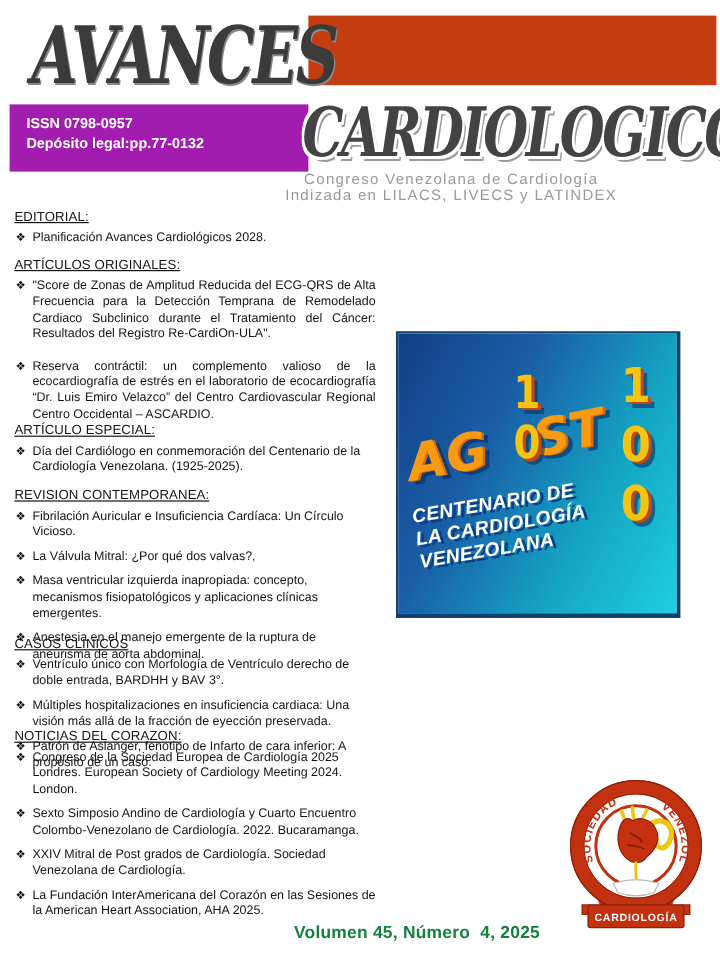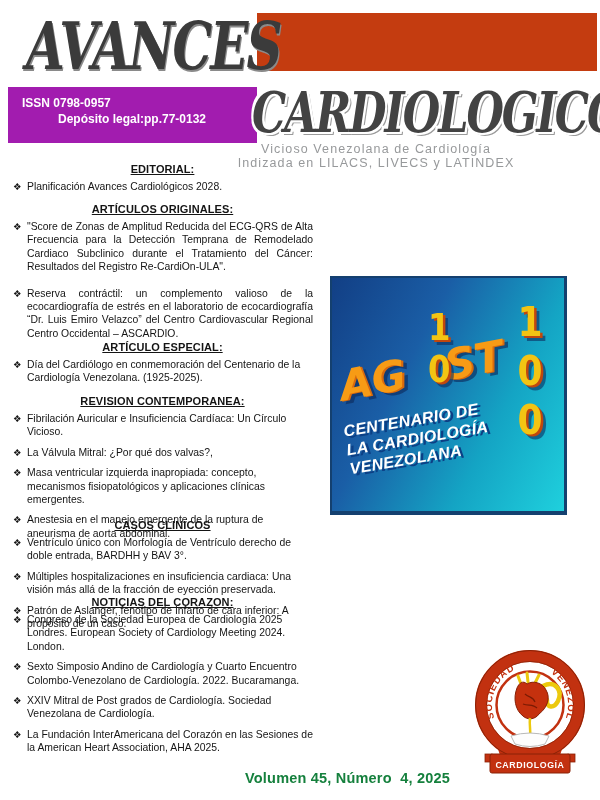--- a/index.html
+++ b/index.html
@@ -11,40 +11,40 @@
   .title-avances{
     position:absolute;left:26px;top:14px;
     font-family:"DejaVu Serif",serif;font-style:italic;font-weight:bold;
     font-size:50px;line-height:1;letter-spacing:-2px;color:#3b3b3b;
     transform:scaleY(1.32);transform-origin:top left;
     text-shadow:1px 1px 0 #8a8a8a;
     white-space:nowrap;z-index:3;
   }
   .red-left{position:absolute;left:8px;top:87px;width:249px;height:56px;background:#a21caf;z-index:1;}
   .issn-line{position:absolute;left:14px;top:9px;color:#ffffff;font-weight:bold;font-size:12px;line-height:15px;white-space:nowrap;}
-  .deposito-line{position:absolute;left:14px;top:25px;color:#ffffff;font-weight:bold;font-size:12px;line-height:15px;white-space:nowrap;margin-left:36px;}
+  .deposito-line{position:absolute;left:14px;top:25px;color:#ffffff;font-weight:bold;font-size:12px;line-height:15px;white-space:nowrap;}
   .title-cardio{
     position:absolute;left:252px;top:84px;
     font-family:"DejaVu Serif",serif;font-style:italic;font-weight:bold;
     font-size:43px;line-height:1;letter-spacing:-2px;color:#434343;
     transform:scaleY(1.32);transform-origin:top left;
     text-shadow:-2px -2px 0 #fff,2px -2px 0 #fff,-2px 2px 0 #fff,2px 2px 0 #fff,3px 3px 0 #9a9a9a;
     white-space:nowrap;z-index:2;
   }
   .subtitle{
     position:absolute;left:222px;top:143px;width:308px;text-align:center;
     color:#97999b;font-size:12.5px;line-height:13.5px;letter-spacing:1.1px;
   }
 
   
   .toc{position:absolute;left:12px;top:0;width:301px;color:#141414;}
   .toc-section{position:absolute;left:0;width:100%;}
   .sec-0{top:163px;} .sec-1{top:203px;} .sec-2{top:341px;}
   .sec-3{top:395px;} .sec-4{top:519px;} .sec-5{top:596px;}
-  .toc-heading{font-size:11px;font-weight:bold;text-decoration:underline;margin:0 0 5px 0;letter-spacing:0.1px;text-align:center;}
+  .toc-heading{font-size:11px;font-weight:normal;text-decoration:underline;margin:12px 0 5px 0;letter-spacing:0.1px;}
   .toc-item{position:relative;padding-left:15px;margin:0 0 7px 0;font-size:10.4px;line-height:13.4px;}
   .toc-item.justify{text-align:justify;}
   .bullet{position:absolute;left:1px;top:0;font-size:9.5px;}
 
   
   .poster{
     position:absolute;left:330px;top:276px;width:237px;height:239px;box-sizing:border-box;
     background:linear-gradient(118deg,#123f85 0%,#1a5ea6 34%,#14a4c4 68%,#1fd0dd 100%);
     border:2px solid #14406f;border-right-width:3px;border-bottom-width:4px;
     overflow:hidden;
@@ -89,21 +89,21 @@
   <div class="red-top"></div>
   <div class="title-avances">AVANCES</div>
 
   <div class="red-left">
     <div class="issn-line">ISSN 0798-0957</div>
     <div class="deposito-line">Depósito legal:pp.77-0132</div>
   </div>
   <div class="title-cardio">CARDIOLOGICOS</div>
 
   <div class="subtitle">
-    <div>Vicioso Venezolana de Cardiología</div>
+    <div>Congreso Venezolana de Cardiología</div>
     <div>Indizada en LILACS, LIVECS y LATINDEX</div>
   </div>
 
   <div class="toc">
 
     <div class="toc-section sec-0">
       <div class="toc-heading">EDITORIAL:</div>
       <div class="toc-item"><span class="bullet">❖</span><span>Planificación Avances Cardiológicos 2028.</span></div>
     </div>
 

